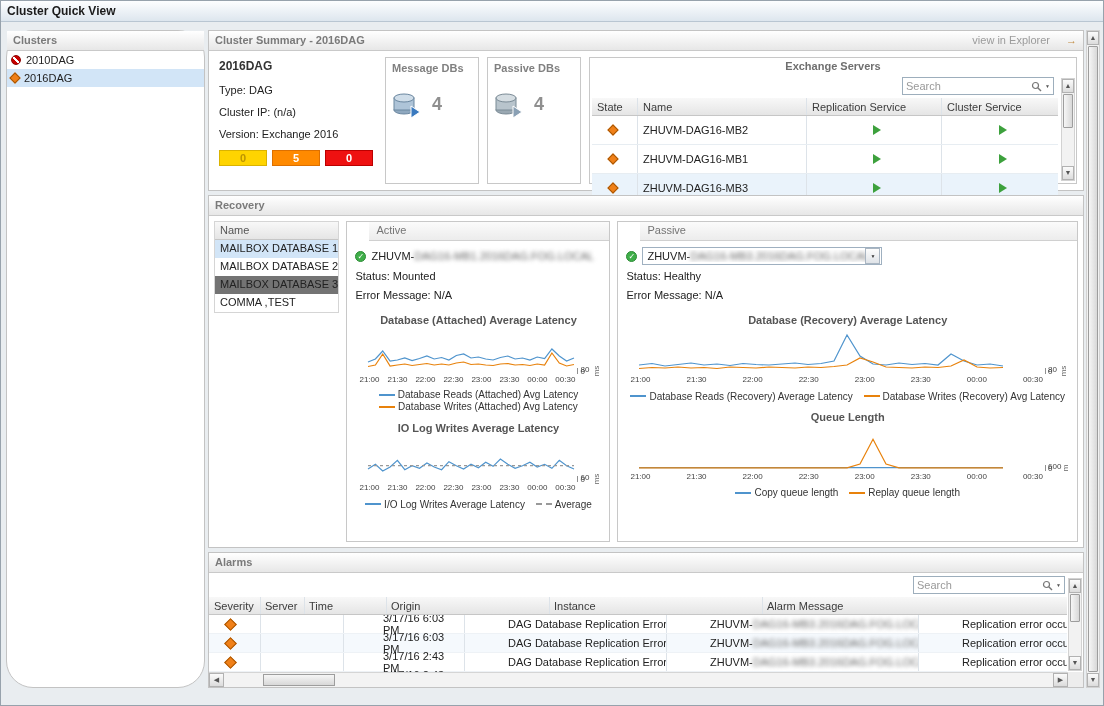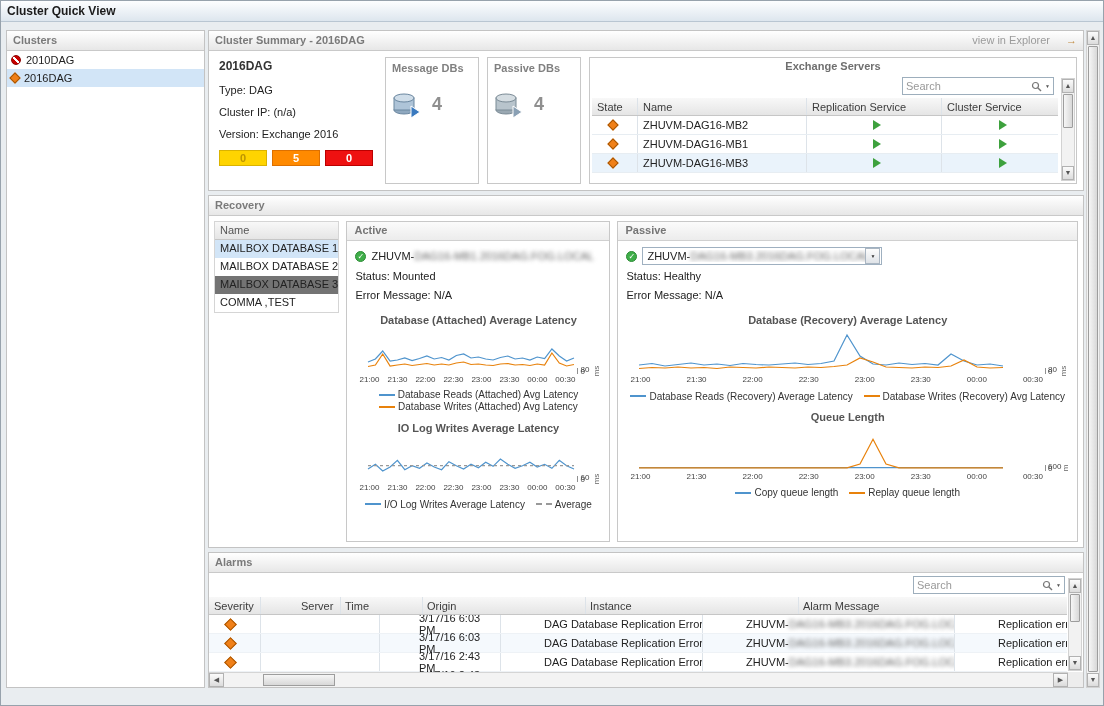--- a/index.html
+++ b/index.html
@@ -11,21 +11,21 @@
   .content { position:absolute; top:22px; left:1px; right:1px; bottom:11px; background:#e9edf0; }
 
   .panel { position:absolute; background:#fff; border:1px solid #c3c3c3; }
   .panel-header { height:20px; background:linear-gradient(#ffffff,#e7e7e7); border-bottom:1px solid #c9c9c9;
     color:#7a7a7a; font-weight:bold; padding:3px 6px 0 6px; display:flex; align-items:flex-start; }
   .panel-header .ph-title { flex:1; }
   .explorer { color:#9b9b9b; font-weight:normal; cursor:pointer; display:inline-flex; align-items:center; gap:16px; }
   .explorer-arrow { color:#c08a3e; font-size:11px; }
 
   
-  .p-clusters { left:4px; top:7px; width:199px; height:658px; }
+  .p-clusters { left:4px; top:7px; width:199px; height:658px;border-radius:27px; }
   .cluster-item { height:18px; display:flex; align-items:center; gap:5px; padding-left:4px; cursor:pointer; color:#222; }
   .cluster-item.selected { background:#d2e5f7; }
   .icon-fatal { width:10px; height:10px; border-radius:50%; border:1px solid #8d0000; flex:0 0 auto;
     background:linear-gradient(45deg, #c80000 42%, #ffffff 42%, #ffffff 58%, #c80000 58%); }
   .icon-warning { width:8px; height:8px; background:#f08018; border:1px solid #a85500; transform:rotate(45deg); flex:0 0 auto; }
 
   
   .p-summary { left:206px; top:7px; width:876px; height:161px; }
   .s-body { display:flex; padding:6px; height:139px; }
   .info-col { width:162px; padding:2px 4px; }
@@ -41,21 +41,21 @@
   .dbbox .dlabel { color:#808080; font-weight:bold; }
   .dbrow { display:flex; align-items:center; gap:10px; margin-top:16px; }
   .dbcount { font-size:18px; font-weight:bold; color:#8f8f8f; }
   .srvbox { flex:1; border:1px solid #c8c8c8; margin-left:8px; position:relative; padding:2px 2px 0 2px; }
   .srv-title { text-align:center; font-weight:bold; color:#6f6f6f; height:16px; }
   .search-row { display:flex; justify-content:flex-end; padding:1px 20px 3px 2px; }
   .searchbox { display:inline-flex; align-items:center; width:152px; height:18px; border:1px solid #9daebc; background:#fff; padding:0 3px; }
   .search-input { flex:1; border:0; outline:0; font-size:11px; min-width:0; color:#333; font-family:"Liberation Sans",sans-serif; }
   .search-input::placeholder { color:#999; }
   .caret { font-size:5px; color:#555; margin-left:3px; cursor:pointer; }
-  .trow { display:flex; height:19px; align-items:center; border-bottom:1px solid #e7edf2; }
+  .trow { display:flex; height:29px; align-items:center; border-bottom:1px solid #e7edf2; }
   .thead { height:18px; background:linear-gradient(#f8f8f8,#e5e5e5); border-bottom:1px solid #c6c6c6; color:#3c3c3c; }
   .c-state { width:46px; padding-left:5px; border-right:1px solid #dde3e9; align-self:stretch; display:flex; align-items:center; }
   .c-name  { flex:1; padding-left:5px; border-right:1px solid #dde3e9; align-self:stretch; display:flex; align-items:center; }
   .c-repl  { width:135px; padding-left:5px; border-right:1px solid #dde3e9; align-self:stretch; display:flex; align-items:center; }
   .c-clus  { width:116px; padding-left:5px; align-self:stretch; display:flex; align-items:center; }
   .row-alt { background:#eaf3fb; }
   .icon-play { width:0; height:0; border-left:8px solid #3da13d; border-top:5px solid transparent; border-bottom:5px solid transparent; margin:0 auto; }
   .srv-scroll { position:absolute; right:1px; top:20px; bottom:2px; width:14px; }
 
   
@@ -72,21 +72,21 @@
   .dblist { width:206px; border:1px solid #d5d5d5; align-self:flex-start; }
   .dblist-header { height:18px; background:linear-gradient(#f8f8f8,#e5e5e5); border-bottom:1px solid #c6c6c6;
     color:#555; padding:2px 0 0 5px; }
   .db-item { height:18px; padding:2px 0 0 5px; cursor:pointer; color:#222; }
   .db-item.selected { background:#d2e5f7; }
   .db-item.alt { background:#737373; }
   .sidebox { border:1px solid #c8c8c8; display:flex; flex-direction:column; }
   .box-active { width:330px; }
   .box-passive { flex:1; }
   .box-header { height:19px; background:linear-gradient(#fbfbfb,#ececec); border-bottom:1px solid #d0d0d0;
-    color:#757575; font-weight:bold; padding:2px 0 0 7px; }
+    color:#757575; font-weight:normal; padding:2px 0 0 7px;margin-left:22px; }
   .box-content { padding:6px 8px 0 8px; flex:1; overflow:hidden; }
   .srv-line { display:flex; align-items:center; gap:5px; height:18px; margin-bottom:2px; }
   .icon-check { width:11px; height:11px; border-radius:50%; background:#3fae49; border:1px solid #2d8c36;
     color:#fff; font-size:8px; line-height:10px; text-align:center; flex:0 0 auto; }
   .blur { filter:blur(2px); color:#666; }
   .meta-line { height:19px; padding-top:3px; color:#222; }
   .select { display:inline-flex; align-items:center; border:1px solid #9fb0c0; background:#fff; height:18px; width:240px; padding-left:4px; cursor:pointer; }
   .sel-text { flex:1; white-space:nowrap; overflow:hidden; }
   .sel-btn { width:15px; height:16px; margin-right:1px; background:linear-gradient(#fdfdfd,#dfe3e8); border:1px solid #aab6c2;
     display:inline-flex; align-items:center; justify-content:center; }
@@ -109,21 +109,21 @@
   
   .p-alarms { left:206px; top:529px; width:876px; height:136px; }
   .a-search-row { display:flex; justify-content:flex-end; align-items:center; gap:5px; padding:3px 18px 3px 2px; position:relative; }
   .grid-icon { position:absolute; right:3px; top:4px; color:#667; font-size:11px; cursor:pointer; }
   .a-head, .a-row { display:flex; height:19px; align-items:center; margin-right:16px; }
   .a-head { height:18px; background:linear-gradient(#f8f8f8,#e5e5e5); border-bottom:1px solid #c6c6c6; color:#3c3c3c; }
   .a-row { border-bottom:1px solid #eef2f6; cursor:pointer;gap:39px; }
   .a-row.alt { background:#f5f9fd; }
   .a-sev { width:52px; align-self:stretch; display:flex; align-items:center; padding-left:5px; border-right:1px solid #dde3e9; }
   .a-sev .icon-warning { margin-left:12px; width:9px; height:9px; }
-  .a-srv { width:44px; align-self:stretch; display:flex; align-items:center; padding-left:4px; border-right:1px solid #dde3e9;margin-left:36px; }
+  .a-srv { width:44px; align-self:stretch; display:flex; align-items:center; padding-left:4px; border-right:1px solid #dde3e9; }
   .a-time { width:82px; align-self:stretch; display:flex; align-items:center; justify-content:flex-end; padding-right:4px; border-right:1px solid #dde3e9; }
   .a-origin { width:163px; align-self:stretch; display:flex; align-items:center; padding-left:4px; border-right:1px solid #dde3e9; white-space:nowrap; overflow:hidden; }
   .a-inst { width:213px; align-self:stretch; display:flex; align-items:center; padding-left:4px; border-right:1px solid #dde3e9; white-space:nowrap; overflow:hidden; }
   .a-msg { flex:1; align-self:stretch; display:flex; align-items:center; padding-left:4px; white-space:nowrap; overflow:hidden; }
   .a-rows { height:61px; overflow:hidden; }
   .a-vscroll { position:absolute; right:1px; top:25px; bottom:16px; width:14px; }
   .a-hscroll { position:absolute; left:0; right:15px; bottom:0; height:15px; display:flex; background:#f3f3f3; border-top:1px solid #d5d5d5; }
   .hs-btn { width:15px; height:14px; background:linear-gradient(#fbfbfb,#dcdcdc); border:1px solid #b2b2b2;
     color:#555; font-size:7px; text-align:center; line-height:12px; cursor:pointer; flex:0 0 auto; }
   .hs-track { flex:1; display:flex; padding:1px; }

